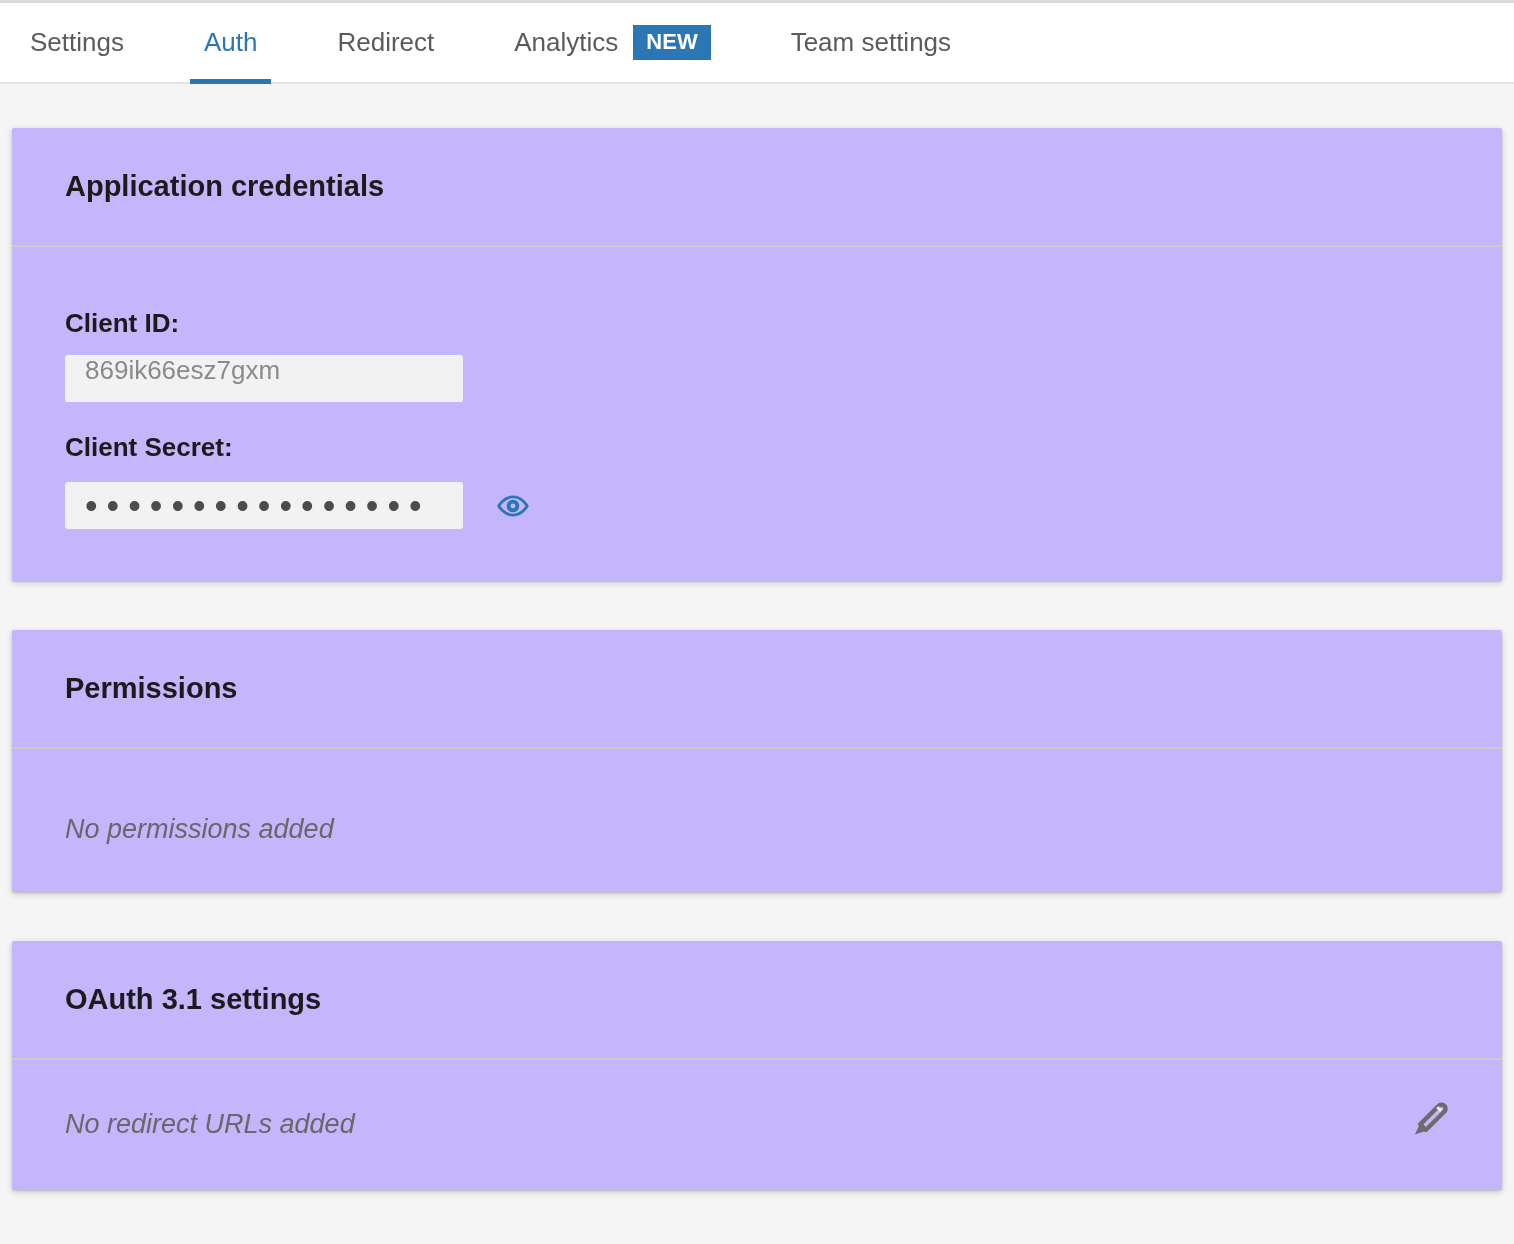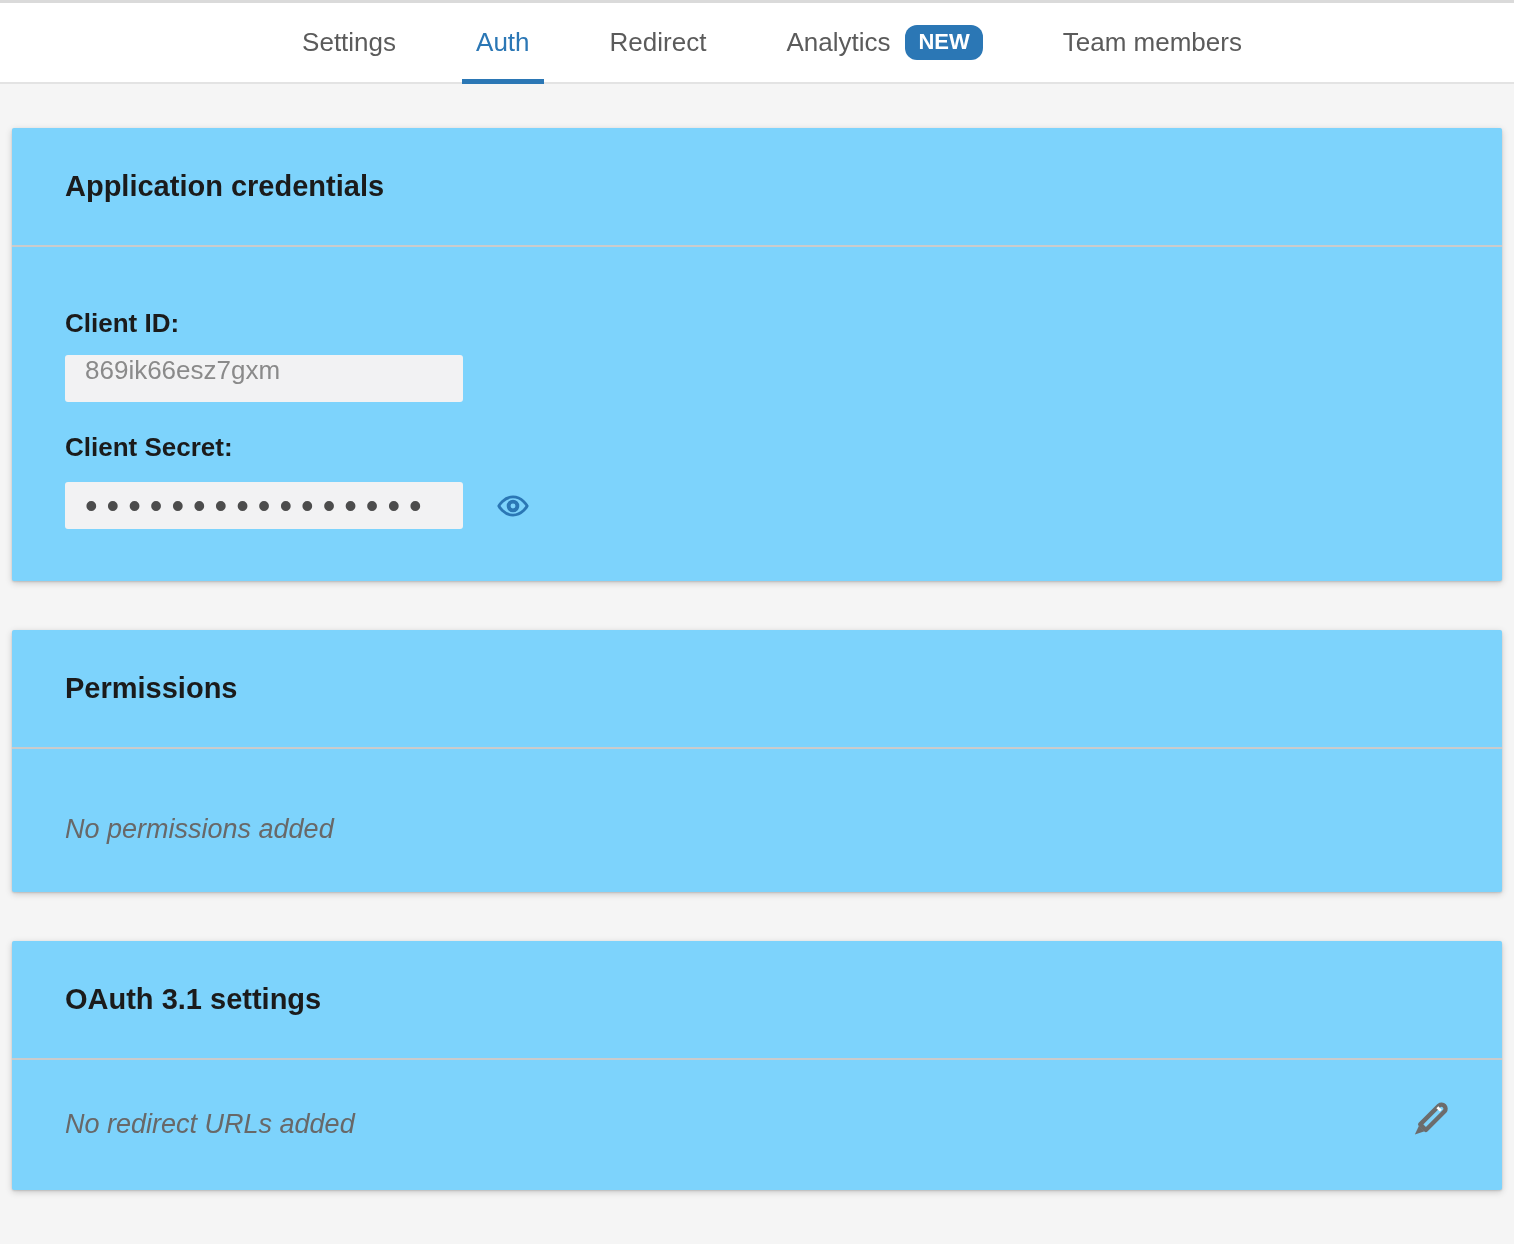--- a/index.html
+++ b/index.html
@@ -16,21 +16,20 @@
   
   .tabbar {
     background: #ffffff;
     border-top: 3px solid #dadada;
     border-bottom: 2px solid #e3e3e3;
     height: 84px;
     display: flex;
     align-items: stretch;
     padding-left: 30px;
     column-gap: 80px;
-    justify-content: center;
   }
   .tab {
     display: flex;
     align-items: center;
     position: relative;
     font-size: 26px;
     color: #5b5b5b;
     font-weight: 500;
     cursor: pointer;
     white-space: nowrap;
@@ -44,29 +43,29 @@
     bottom: -2px;
     height: 5px;
     background: #2b77b5;
   }
   .badge {
     background: #2b77b5;
     color: #ffffff;
     font-size: 22px;
     font-weight: bold;
     padding: 6px 13px 7px;
-    border-radius: 12px;
+    border-radius: 0;
     margin-left: 15px;
     line-height: 1;
   }
 
   
   .card {
     margin: 13px 12px;
-    background: #7dd3fc;
+    background: #c4b5fd;
     border-radius: 2px;
     box-shadow: 0 1px 2px rgba(0,0,0,0.13), 0 2px 7px rgba(0,0,0,0.18);
   }
   .card-1 { margin-top: 44px; }
   .card-2 { margin-top: 49px; }
   .card-3 { margin-top: 49px; }
 
   .card-header {
     padding: 42px 53px;
     border-bottom: 2px solid #cbcbcb;
@@ -160,21 +159,21 @@
     <span>Auth</span>
   </div>
   <div class="tab">
     <span>Redirect</span>
   </div>
   <div class="tab">
     <span>Analytics</span>
     <span class="badge">NEW</span>
   </div>
   <div class="tab">
-    <span>Team members</span>
+    <span>Team settings</span>
   </div>
 </nav>
 
 <section class="card card-1">
   <div class="card-header">
     <span class="card-title">Application credentials</span>
   </div>
   <div class="card-body">
     <div class="field-label">Client ID:</div>
     <div class="input-box">

